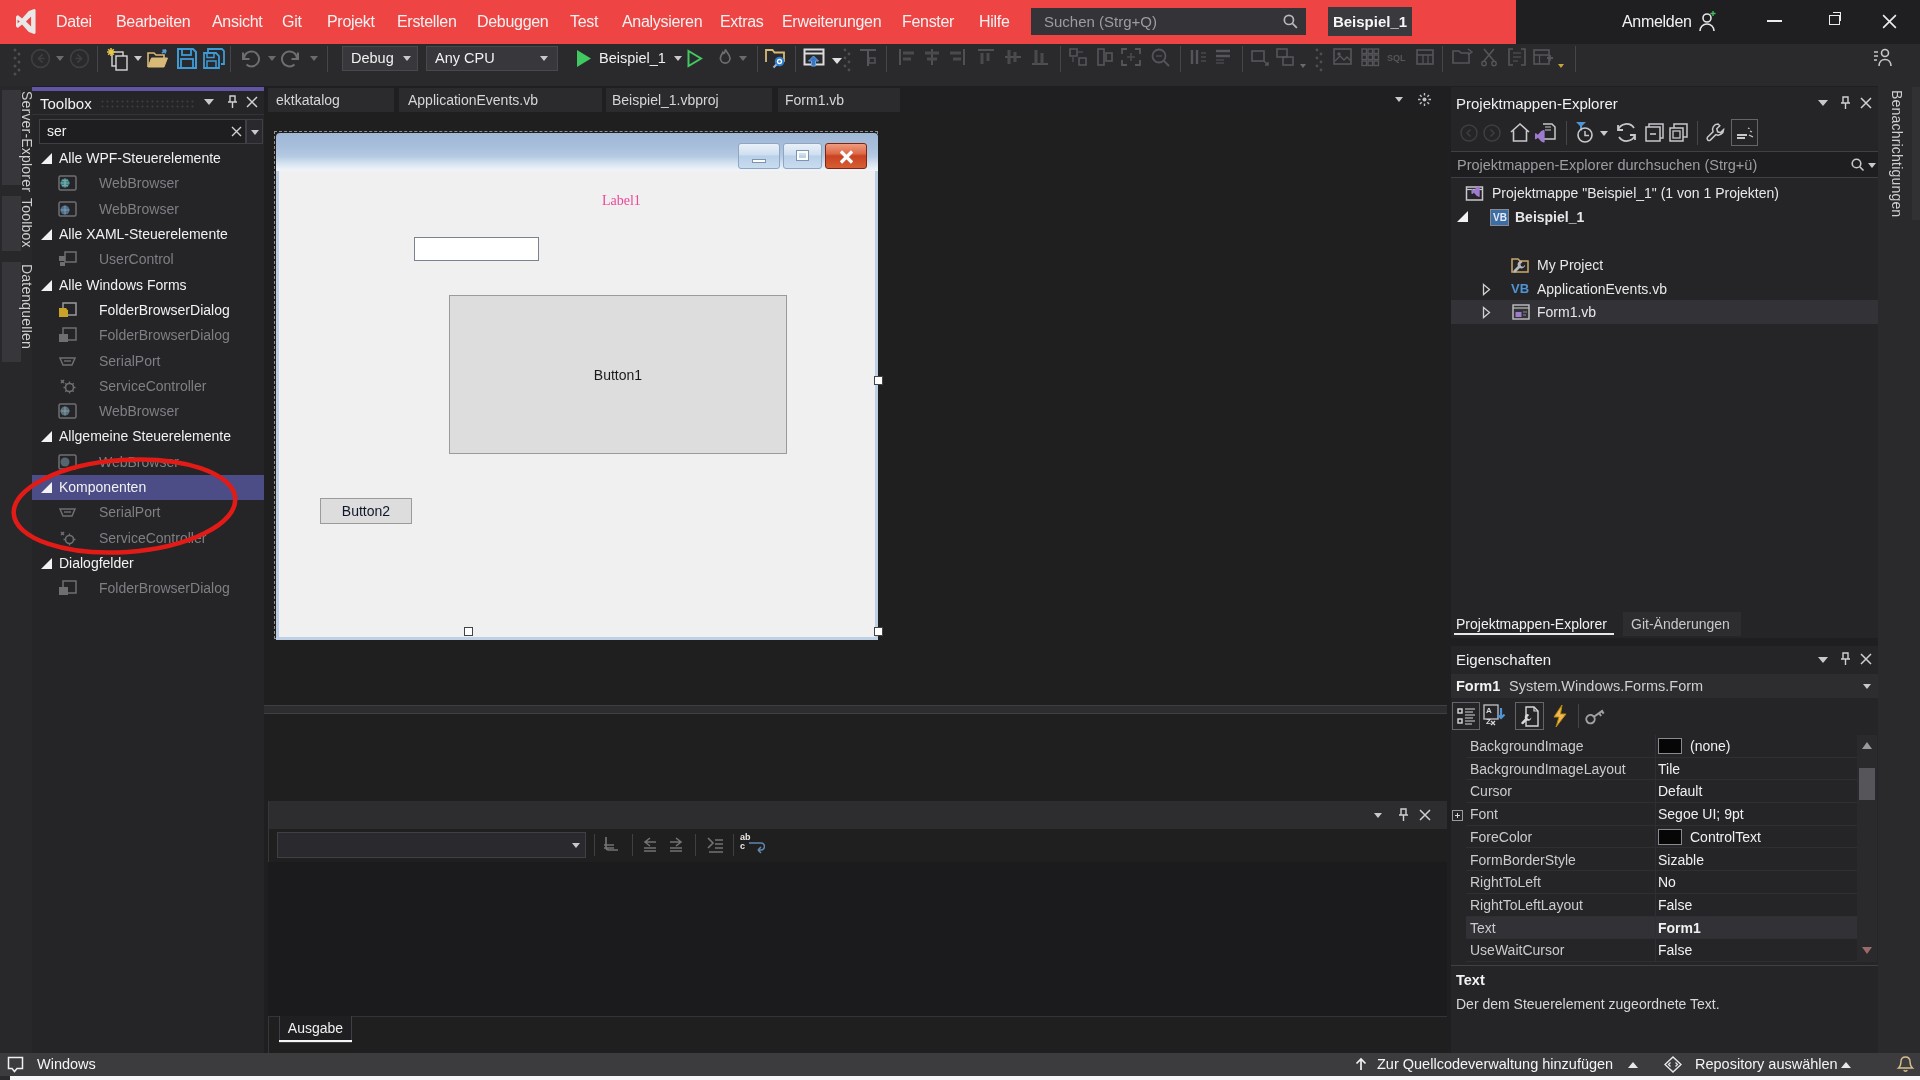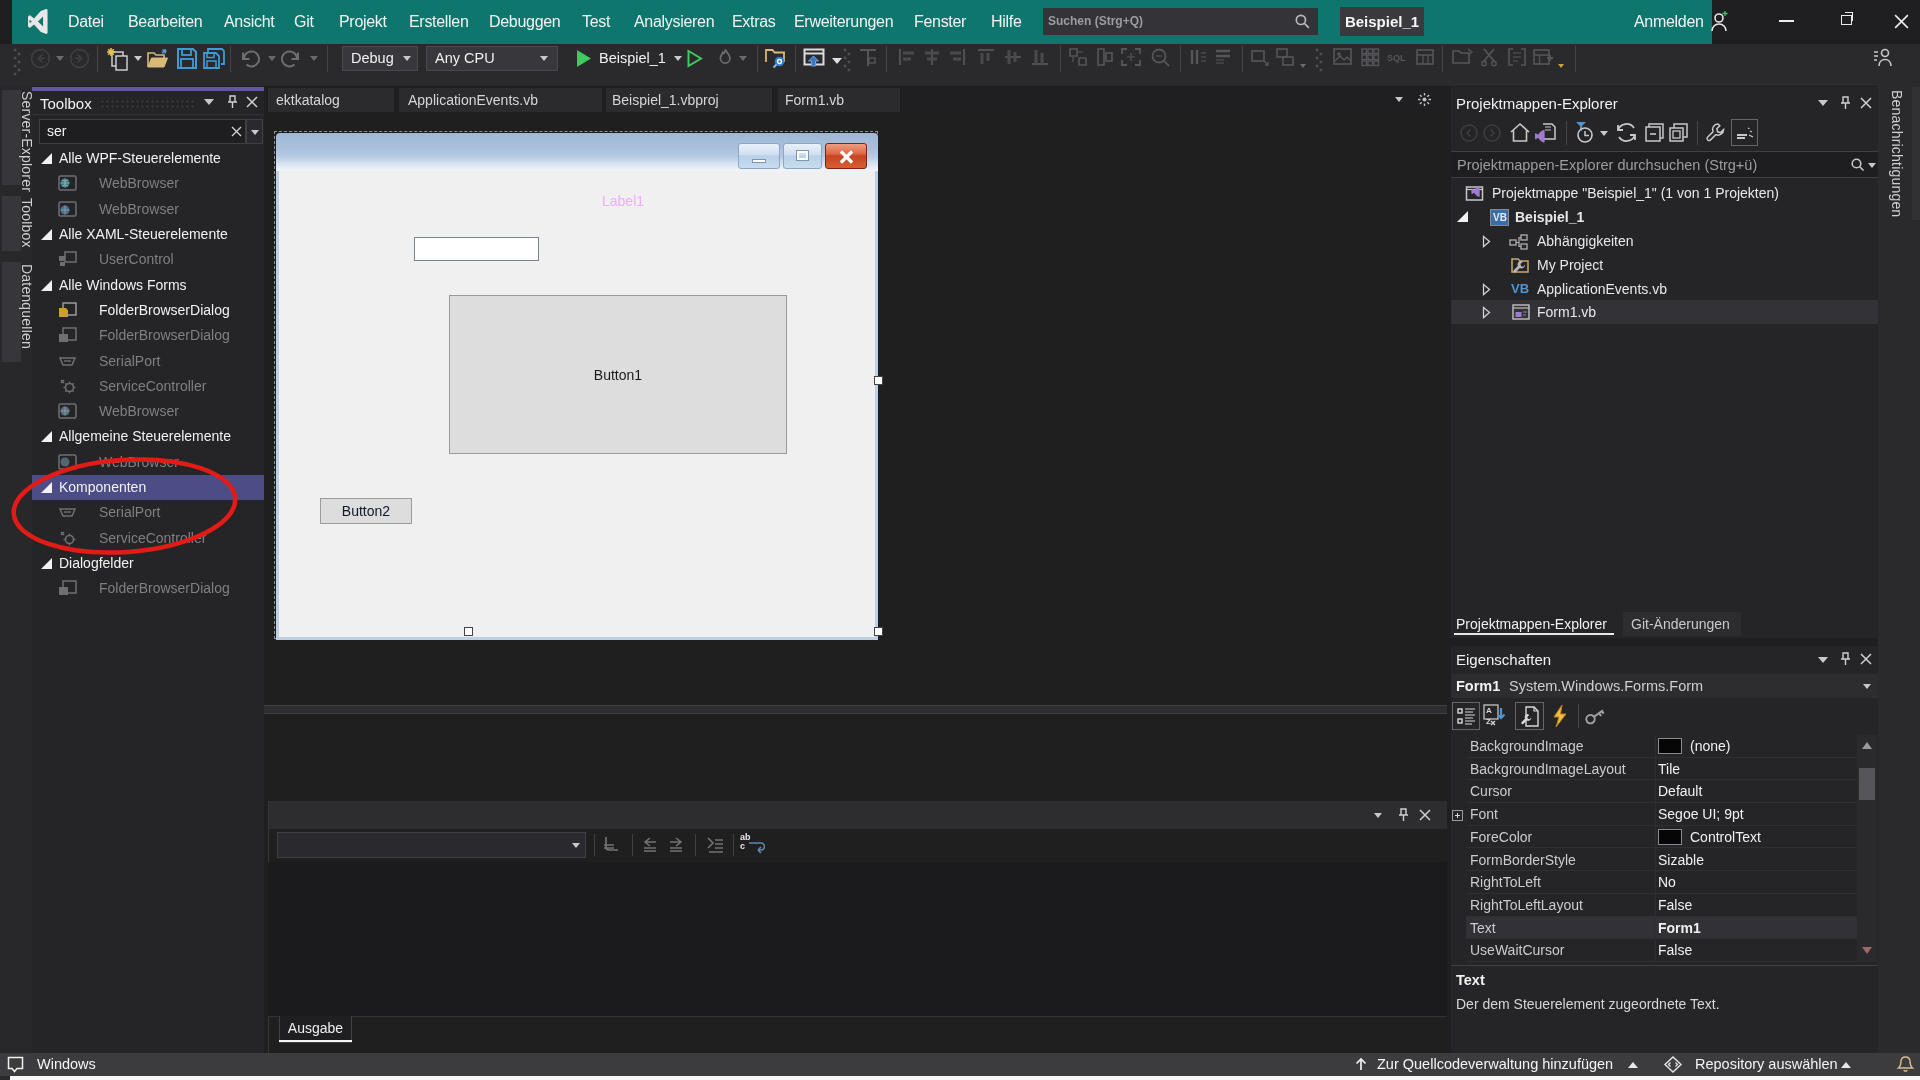--- a/index.html
+++ b/index.html
@@ -24,40 +24,40 @@
 .se-row { position:absolute; left:0; width:427px; height:24px; }
 .se-row .tw { position:absolute; top:0; line-height:24px; font-size:14px; color:#e8e8ea; white-space:nowrap; }
 .pgrow { position:absolute; left:15px; width:391px; height:22.7px; border-bottom:1px solid #2f2f33; }
 .pgrow .pn { position:absolute; left:4px; top:0; line-height:22px; font-size:14px; color:#cbcbce; white-space:nowrap; }
 .pgrow .pv { position:absolute; left:192px; top:0; line-height:22px; font-size:14px; color:#f0f0f0; white-space:nowrap; }
 </style>
 </head>
 <body>
 <div class="rt">
 
-<div class="ab" id="menubar" style="left:0;top:0;width:1700px;height:44px;background:#0f766e;margin-left:12px;">
+<div class="ab" id="menubar" style="left:0;top:0;width:1516px;height:44px;background:#ef4444;">
   <svg class="ab" style="left:16px;top:9px;" width="25" height="25" viewBox="0 0 18 18">
     <path fill="#e8e8e8" d="M17.25.06a1.44 1.44 0 0 0-.47.12l-4.39 1.78a1.44 1.44 0 0 0-.55.4L5.78 9.13 2.27 6.32a.96.96 0 0 0-1.21.02l-.71.56a.96.96 0 0 0-.35.74v8.72c0 .29.13.56.35.74l.71.57a.96.96 0 0 0 1.21.01l3.51-2.81 6.07 6.77c.15.17.34.31.55.4l4.39 1.78a1.44 1.44 0 0 0 1.98-1.33V1.51A1.44 1.44 0 0 0 17.25.06zM3.68 12l-2.17 1.73v-3.47L3.68 12zm10.8 4.8L9.53 12l4.95-4.8v9.6z" transform="scale(0.75)"></path>
   </svg>
   <span class="menu-item" style="left:56px;">Datei</span>
   <span class="menu-item" style="left:116px;">Bearbeiten</span>
   <span class="menu-item" style="left:212px;">Ansicht</span>
   <span class="menu-item" style="left:282px;">Git</span>
   <span class="menu-item" style="left:327px;">Projekt</span>
   <span class="menu-item" style="left:397px;">Erstellen</span>
   <span class="menu-item" style="left:477px;">Debuggen</span>
   <span class="menu-item" style="left:570px;">Test</span>
   <span class="menu-item" style="left:622px;">Analysieren</span>
   <span class="menu-item" style="left:720px;">Extras</span>
   <span class="menu-item" style="left:782px;">Erweiterungen</span>
   <span class="menu-item" style="left:902px;">Fenster</span>
   <span class="menu-item" style="left:979px;">Hilfe</span>
 
   <div class="ab" style="left:1031px;top:8px;width:275px;height:27px;background:#333338;">
-    <span class="ab" style="left:5px;top:0;line-height:27px;font-size:12px;color:#9c9ca1;font-weight:bold;">Suchen (Strg+Q)</span>
+    <span class="ab" style="left:13px;top:0;line-height:27px;font-size:15px;color:#9c9ca1;">Suchen (Strg+Q)</span>
     <svg class="ab" style="left:251px;top:5px;" width="17" height="17" viewBox="0 0 16 16">
           <circle cx="6.5" cy="6.5" r="4.3" fill="none" stroke="#b8b8bc" stroke-width="1.6"></circle>
           <line x1="9.8" y1="9.8" x2="14" y2="14" stroke="#b8b8bc" stroke-width="1.6"></line>
         </svg>
   </div>
   <div class="ab" style="left:1328px;top:7px;width:84px;height:29px;background:#39393e;">
     <span class="ab" style="left:0;width:84px;text-align:center;line-height:29px;font-size:15px;color:#f6f6f6;font-weight:bold;">Beispiel_1</span>
   </div>
   <span class="menu-item" style="left:1622px;">Anmelden</span>
 
@@ -505,21 +505,21 @@
   <div class="ab" style="left:561px;top:57px;width:42px;height:26px;border:1px solid #7e2410;border-radius:3px;background:linear-gradient(180deg,#f09c80 0%,#dd6a47 40%,#c94322 50%,#d65f33 100%);">
     <svg class="ab" style="left:12px;top:5px;" width="17" height="16" viewBox="0 0 17 16">
           <path d="M3 2.5 L14 13.5 M14 2.5 L3 13.5" stroke="#ffffff" stroke-width="3.2"></path>
           <path d="M3 2.5 L14 13.5 M14 2.5 L3 13.5" stroke="#fff" stroke-width="2"></path>
         </svg>
   </div>
 
   <div class="ab" style="left:12px;top:85px;width:602px;height:469px;background:#bdd0e5;"></div>
   <div class="ab" style="left:15px;top:85px;width:596px;height:466px;background:#f0f0f0;"></div>
 
-  <span class="ab" style="left:338px;top:107px;font-size:14px;color:#f0abfc;">Label1</span>
+  <span class="ab" style="left:338px;top:107px;font-size:14px;color:#ec4899;font-family:Liberation Serif, serif;">Label1</span>
   <div class="ab" style="left:150px;top:151px;width:125px;height:24px;background:#ffffff;border:1px solid #7a838f;"></div>
   <div class="ab" style="left:185px;top:209px;width:338px;height:159px;background:#dddddd;border:1px solid #9b9b9b;">
         <span class="ab" style="left:0;width:336px;text-align:center;top:71px;font-size:14px;color:#1a1a1a;">Button1</span>
       </div>
   <div class="ab" style="left:56px;top:412px;width:92px;height:26px;background:#dddddd;border:1px solid #9b9b9b;">
         <span class="ab" style="left:0;width:90px;text-align:center;top:4px;font-size:14px;color:#0f172a;">Button2</span>
       </div>
 
   <div class="ab" style="left:610px;top:290px;width:9px;height:9px;background:#fff;border:1px solid #444;"></div>
   <div class="ab" style="left:200px;top:541px;width:9px;height:9px;background:#fff;border:1px solid #444;"></div>
@@ -649,32 +649,20 @@
           <path d="M12.8 6.8 a.9.9 0 0 0-.3.07l-2 1a.9.9 0 0 0-.34.25l-2.6 3-1.5-1.25a.6.6 0 0 0-.75 0l-.3.25a.6.6 0 0 0-.21.45v3.9c0 .18.08.34.21.45l.3.25a.6.6 0 0 0 .75 0l1.5-1.25 2.6 3c.09.11.2.2.34.25l2 1a.9.9 0 0 0 1.3-.82V7.7a.9.9 0 0 0-.95-.9z" fill="#9f7bd0" transform="translate(2,-4) scale(0.92)"></path>
         </svg>
     <span class="tw" style="left:41px;">Projektmappe "Beispiel_1" (1 von 1 Projekten)</span>
   </div>
   <div class="se-row" style="top:118px;">
     <div class="ab" style="left:6px;top:6px;width:0;height:0;border-bottom:11px solid #f2f2f2;border-left:11px solid transparent;"></div>
     <div class="ab" style="left:39px;top:4px;width:19px;height:17px;background:#3a6ea5;border:1px solid #8a8a8e;">
           <span class="ab" style="left:2px;top:2px;font-size:10px;font-weight:bold;color:#e8e8f5;">VB</span>
         </div>
     <span class="tw" style="left:64px;font-weight:bold;">Beispiel_1</span>
-  </div>
-  <div class="se-row" style="top:142px;">
-    <svg class="ab" style="left:31px;top:6px;" width="9" height="13" viewBox="0 0 9 13">
-          <path d="M1.5 1.5 L7.5 6.5 1.5 11.5z" fill="none" stroke="#d0d0d3" stroke-width="1.3"></path>
-        </svg>
-    <svg class="ab" style="left:58px;top:5px;" width="20" height="16" viewBox="0 0 20 16">
-          <rect x="1" y="6" width="6" height="5" fill="none" stroke="#b0b0b3" stroke-width="1.3"></rect>
-          <rect x="12" y="1" width="6" height="5" fill="none" stroke="#b0b0b3" stroke-width="1.3"></rect>
-          <rect x="12" y="10" width="6" height="5" fill="none" stroke="#b0b0b3" stroke-width="1.3"></rect>
-          <path d="M7 8.5 h3 M10 8.5 V3.5 h2 M10 8.5 v4 h2" fill="none" stroke="#b0b0b3" stroke-width="1.2"></path>
-        </svg>
-    <span class="tw" style="left:86px;">Abhängigkeiten</span>
   </div>
   <div class="se-row" style="top:166px;">
     <svg class="ab" style="left:59px;top:3px;" width="20" height="19" viewBox="0 0 20 19">
           <path d="M2 16 V3 h6 l2 2 h8 v11 z" fill="none" stroke="#c8a96a" stroke-width="1.5"></path>
           <path d="M14 6 a4 4 0 0 0 -3.6 5.7 L6 16.1 a1.5 1.5 0 0 0 2.1 2.1 L12.5 13.8 a4 4 0 0 0 5.6 -3.6 l-2.2 2.2 -2.2-.6 -.6-2.2 2.2-2.2z" fill="#b8b8bc" transform="translate(-2,-1) scale(0.95)"></path>
         </svg>
     <span class="tw" style="left:86px;">My Project</span>
   </div>
   <div class="se-row" style="top:190px;">
     <svg class="ab" style="left:31px;top:6px;" width="9" height="13" viewBox="0 0 9 13">

